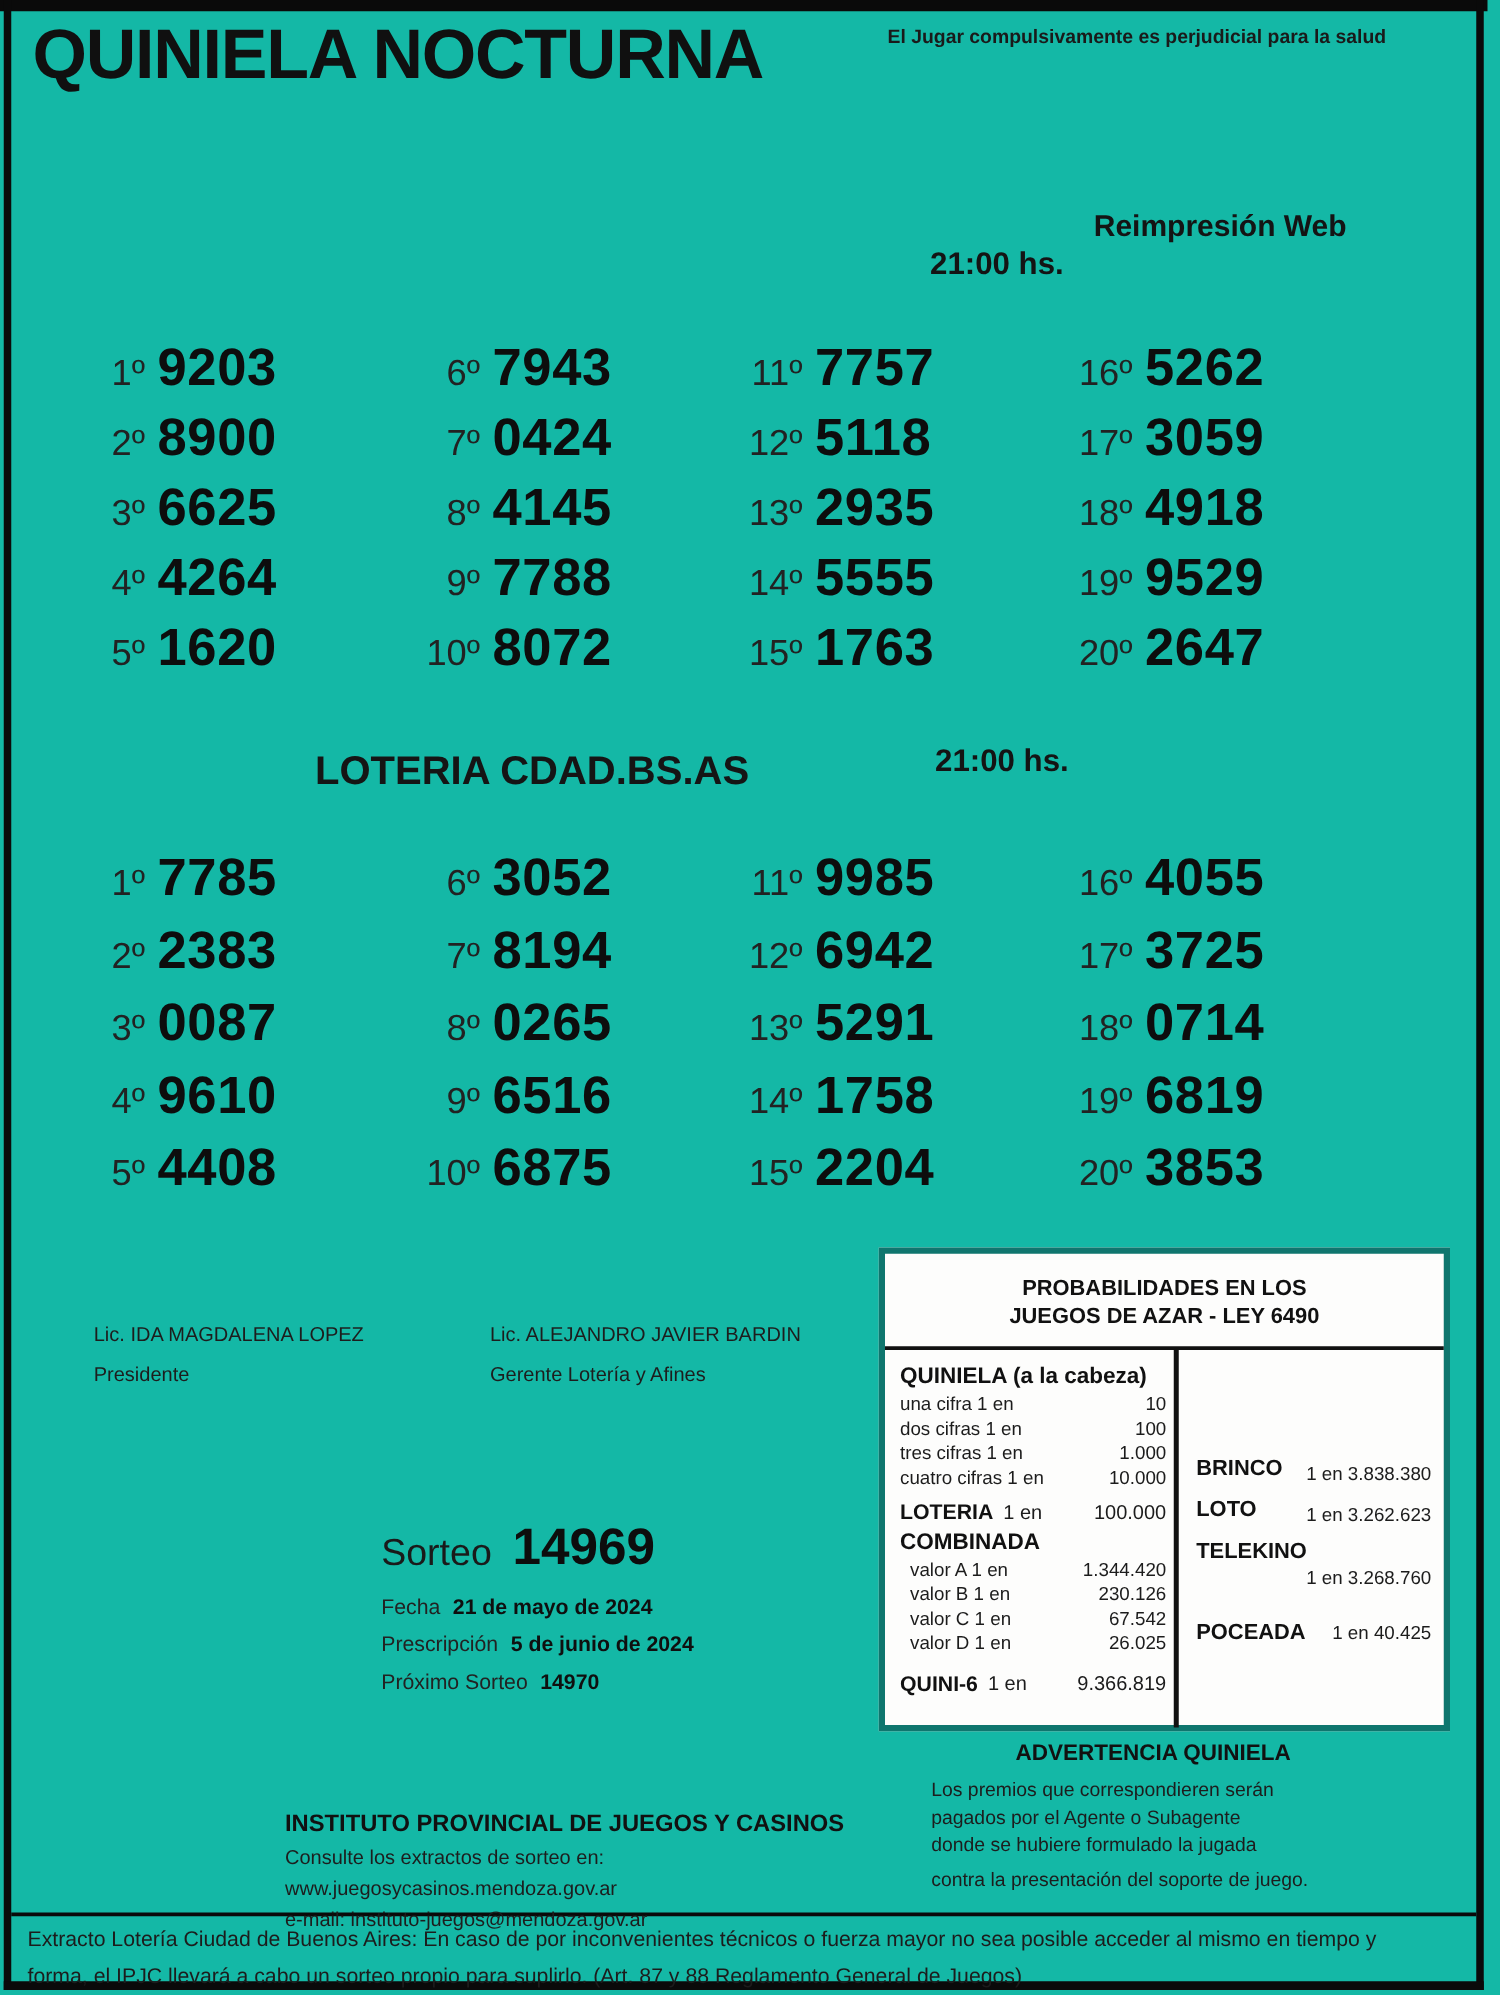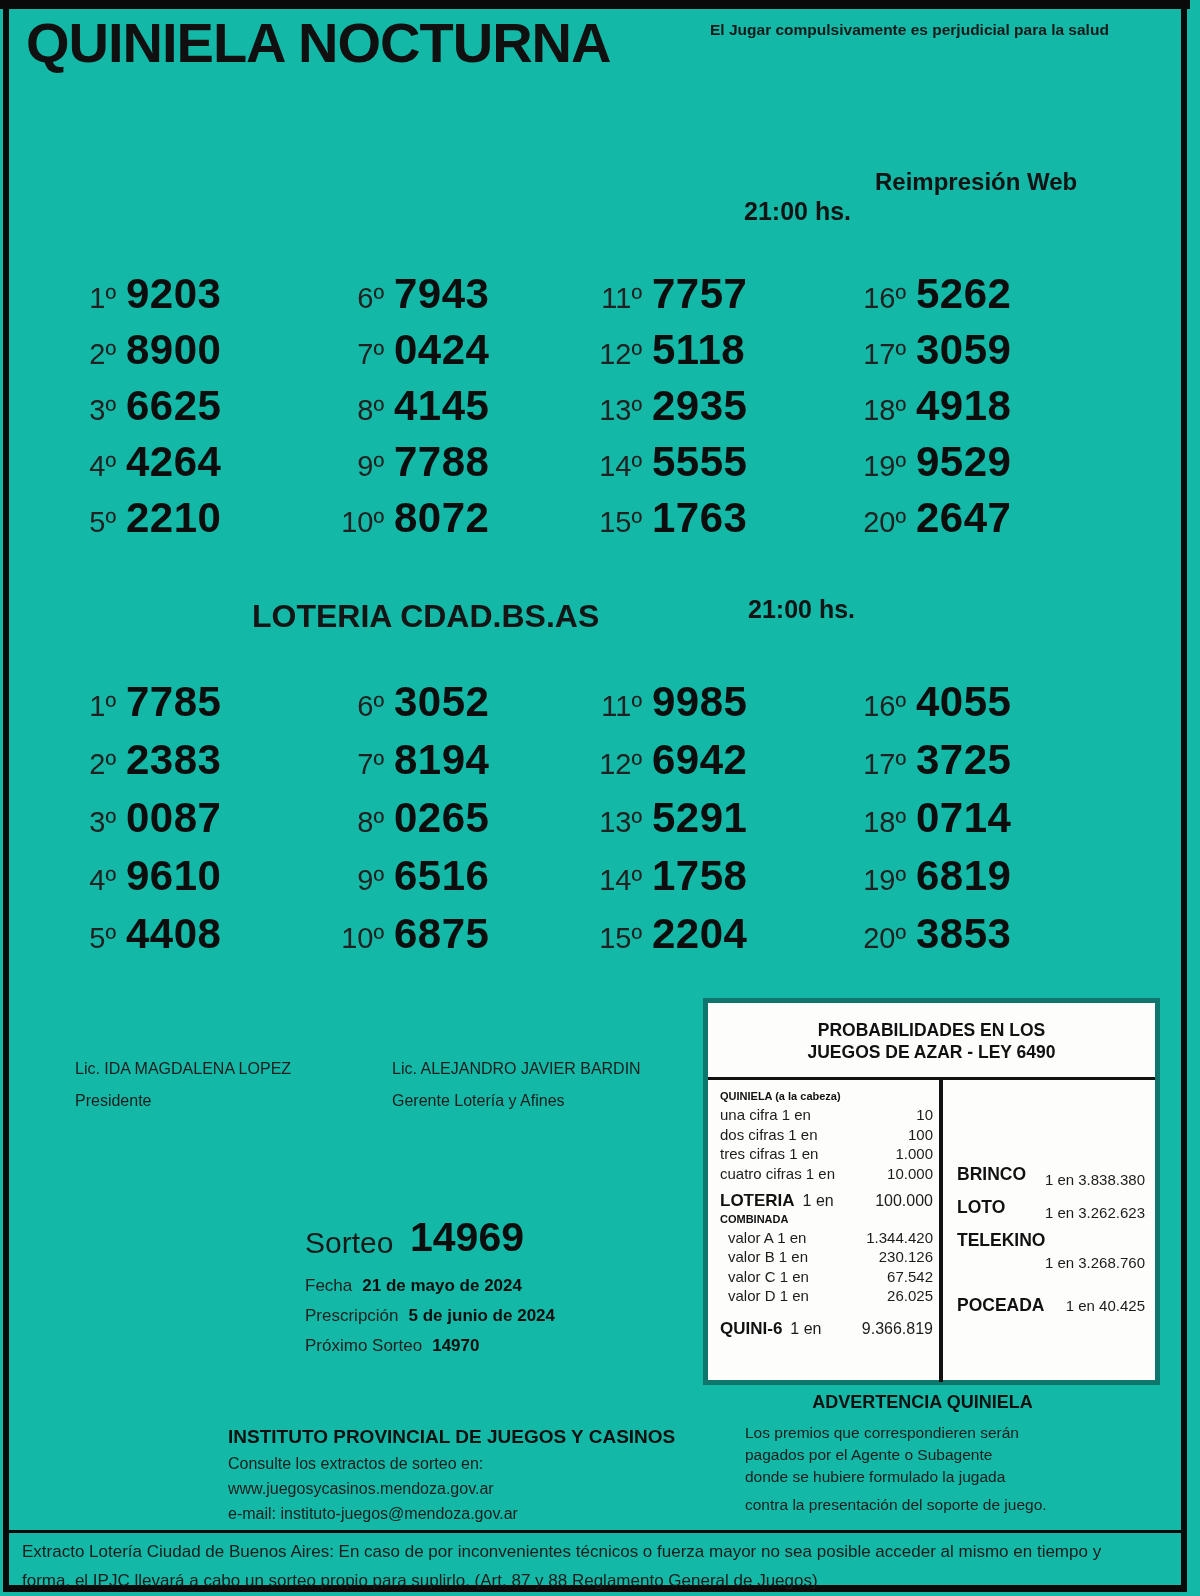--- a/index.html
+++ b/index.html
@@ -41,41 +41,41 @@
   .info-row b{color:#0f0f0f;margin-left:10px;}
   #info-fecha{left:305px;top:1276px;}
   #info-prescripcion{left:305px;top:1306px;}
   #info-proximo{left:305px;top:1336px;}
 
   .prob-box{left:703px;top:998px;width:457px;height:387px;border:5px solid #0f766e;box-sizing:border-box;background:#fdfdfc;}
   .prob-header{border-bottom:3px solid #111;padding:16px 8px 14px 8px;text-align:center;font-weight:700;font-size:17.5px;line-height:22px;color:#111;}
   .prob-body{display:flex;height:calc(100% - 75px);}
   .prob-left{width:235px;border-right:4px solid #111;padding:10px 6px 6px 12px;box-sizing:border-box;}
   .prob-right{flex:1;padding:84px 10px 0 14px;box-sizing:border-box;}
-  .prob-h{font-weight:700;font-size:11px;color:#111;margin-bottom:3px;}
+  .prob-h{font-weight:700;font-size:18px;color:#111;margin-bottom:3px;}
   .prow{display:flex;align-items:baseline;font-size:15px;color:#1c1c1c;line-height:19.5px;}
   .prow .pv{margin-left:auto;text-align:right;}
   .prow.indent{padding-left:8px;}
   .prow.big{font-size:16px;margin:8px 0 2px 0;}
   .prow.big b{font-size:17px;margin-right:8px;color:#111;}
   .game-line{display:flex;align-items:center;font-size:15px;color:#1c1c1c;}
   .game-line b{font-size:17.5px;color:#111;}
   .game-line .gv{margin-left:auto;position:relative;top:5px;}
   .game-value-line{text-align:right;font-size:15px;color:#1c1c1c;margin-top:3px;}
   .mt14{margin-top:12px;} .mt26{margin-top:24px;}
   .game-inline{display:flex;align-items:baseline;}
   .game-inline .gv{position:static;}
 
   #advertencia{left:745px;top:1392px;width:355px;}
   #advertencia .adv-title{text-align:center;font-weight:700;font-size:18px;color:#111;margin-bottom:9px;}
   .adv-line{font-size:15.5px;color:#1d1d1d;line-height:22px;}
   .adv-line.gap{margin-top:6px;}
 
   #institute{left:228px;top:1426px;}
-  #institute .inst-name{font-size:19px;font-weight:700;color:#111;}
+  #institute .inst-name{font-size:19px;font-weight:700;color:#111;margin-top:23px;}
   .inst-line{font-size:16px;color:#1d1d1d;margin-top:7px;}
 
   .footer-line{font-size:17px;color:#1c1c1c;line-height:29px;}
   #footer-text{left:22px;top:1537px;width:1150px;}
 </style>
 </head>
 <body>
 
 <div class="page">
 
@@ -103,21 +103,21 @@
     <div class="cell">
         <span class="p">3º</span>
         <span class="n">6625</span>
       </div>
     <div class="cell">
         <span class="p">4º</span>
         <span class="n">4264</span>
       </div>
     <div class="cell">
         <span class="p">5º</span>
-        <span class="n">2210</span>
+        <span class="n">1620</span>
       </div>
     <div class="cell">
         <span class="p">6º</span>
         <span class="n">7943</span>
       </div>
     <div class="cell">
         <span class="p">7º</span>
         <span class="n">0424</span>
       </div>
     <div class="cell">

